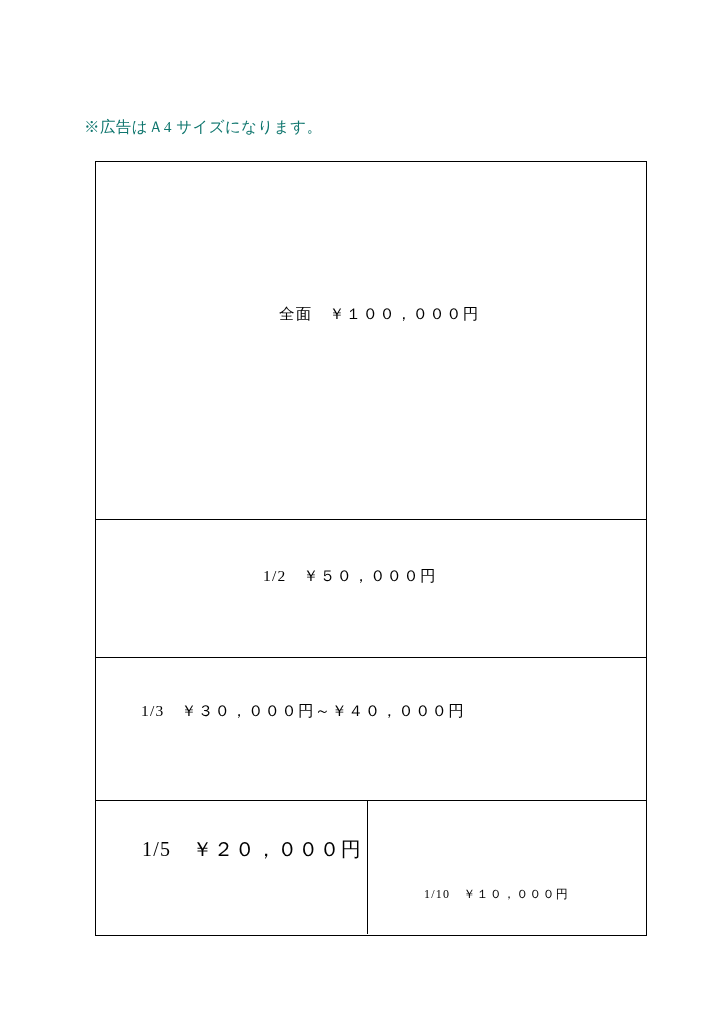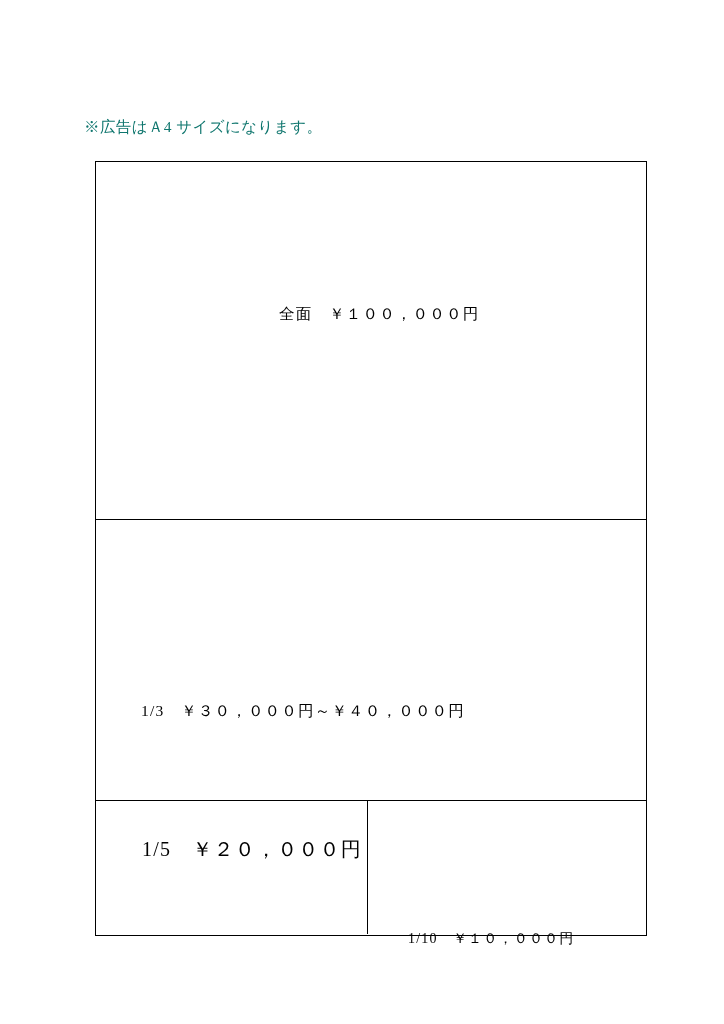--- a/index.html
+++ b/index.html
@@ -132,41 +132,43 @@
   .region-tenth {
     position: absolute;
     left: 272px;
     top: 0;
     width: 277px;
     height: 100%;
     box-sizing: border-box;
   }
   .region-tenth .region-label {
     position: absolute;
-    left: 40px;
+    left: 56px;
     top: 85px;
-    font-size: 14px;
+    font-size: 12px;
     letter-spacing: 1.2px;
     white-space: nowrap;
-    margin-top: 44px;
   }
 </style>
 </head>
 <body>
 
 <div class="page">
 
   <div class="note-line">※広告はＡ4 サイズになります。</div>
 
   <div class="ad-diagram">
 
     <div class="region region-full">
       <span class="region-label">全面　￥１００，０００円</span>
     </div>
 
+    <div class="region region-half">
+      <span class="region-label">1/2　￥５０，０００円</span>
+    </div>
 
     <div class="region region-third">
       <span class="region-label">1/3　￥３０，０００円～￥４０，０００円</span>
     </div>
 
     <div class="region region-bottom">
       <div class="region-fifth">
         <span class="region-label">1/5　￥２０，０００円</span>
       </div>
       <div class="region-tenth">

